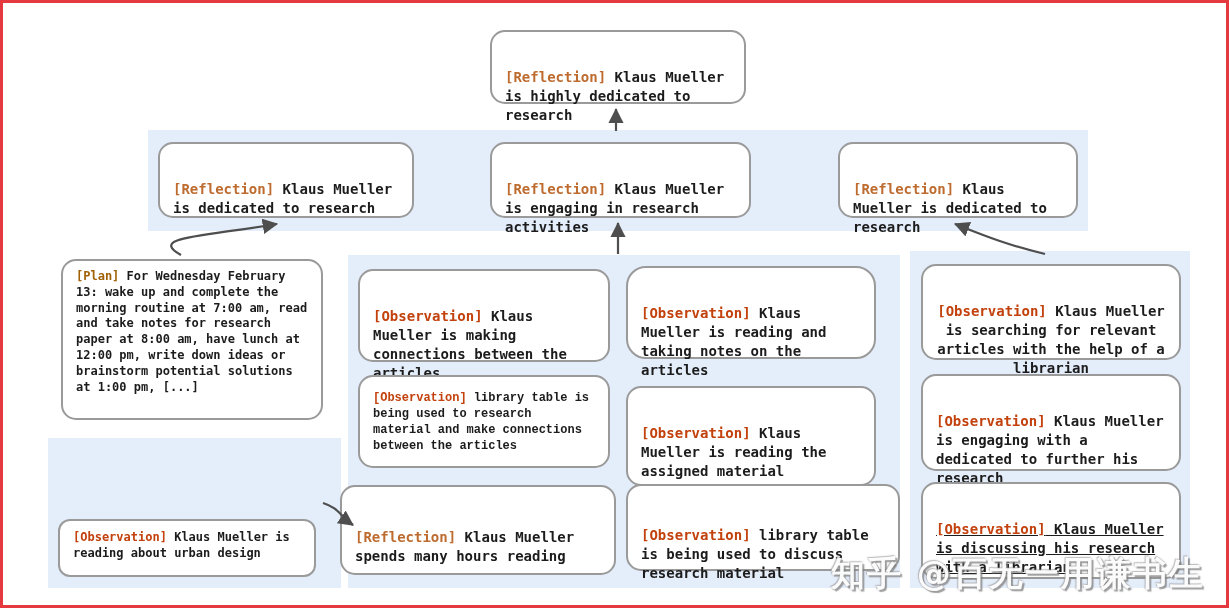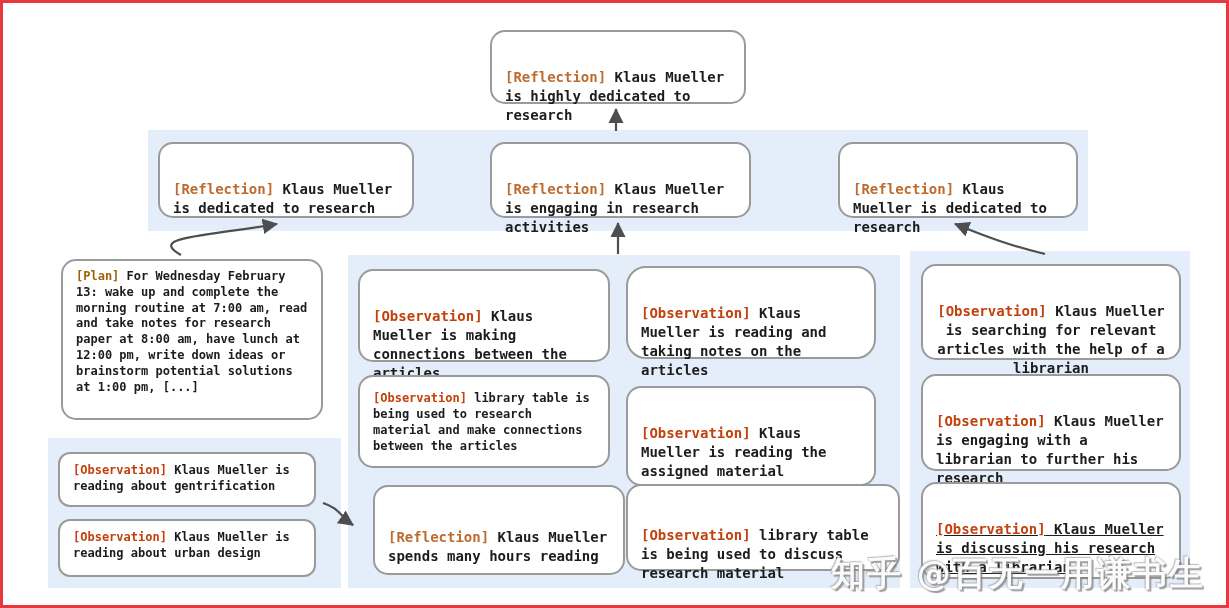--- a/index.html
+++ b/index.html
@@ -72,52 +72,49 @@
     <p><span class="tag-reflection">[Reflection]</span> <span>Klaus Mueller is engaging in research activities</span></p>
   </div>
   <div class="node txt-lg" style="left:835px;top:139px;width:240px;height:76px;">
     <p><span class="tag-reflection">[Reflection]</span> <span>Klaus Mueller is dedicated to research</span></p>
   </div>
 
   <div class="node txt-plan" style="left:58px;top:256px;width:262px;height:161px;">
     <p><span class="tag-plan">[Plan]</span> <span>For Wednesday February 13: wake up and complete the morning routine at 7:00 am, read and take notes for research paper at 8:00 am, have lunch at 12:00 pm, write down ideas or brainstorm potential solutions at 1:00 pm, [...]</span></p>
   </div>
 
-  <div class="node txt-sm" style="left:55px;top:449px;width:258px;height:55px;border-radius:12px;">
-    <p><span class="tag-observation">[Observation]</span> <span>Klaus Mueller is reading about gentrification</span></p>
-  </div>
   <div class="node txt-sm" style="left:55px;top:516px;width:258px;height:58px;border-radius:12px;">
     <p><span class="tag-observation">[Observation]</span> <span>Klaus Mueller is reading about urban design</span></p>
   </div>
 
   <div class="node txt-lg" style="left:355px;top:266px;width:252px;height:93px;">
     <p><span class="tag-observation">[Observation]</span> <span>Klaus Mueller is making connections between the articles</span></p>
   </div>
-  <div class="node txt-sm" style="left:355px;top:372px;width:252px;height:93px;padding-top:13px;">
+  <div class="node txt-sm" style="left:355px;top:372px;width:252px;height:93px;padding-top:13px;font-family:Liberation Mono, monospace;">
     <p><span class="tag-observation">[Observation]</span> <span>library table is being used to research material and make connections between the articles</span></p>
   </div>
-  <div class="node txt-lg" style="left:370px;top:482px;width:252px;height:90px;padding-top:13px;">
+  <div class="node txt-lg" style="left:337px;top:482px;width:276px;height:90px;padding-top:13px;">
     <p><span class="tag-reflection">[Reflection]</span> <span>Klaus Mueller spends many hours reading</span></p>
   </div>
 
   <div class="node txt-lg" style="left:623px;top:263px;width:250px;height:93px;border-radius:20px;">
     <p><span class="tag-observation">[Observation]</span> <span>Klaus Mueller is reading and taking notes on the articles</span></p>
   </div>
   <div class="node txt-lg" style="left:623px;top:383px;width:250px;height:100px;">
     <p><span class="tag-observation">[Observation]</span> <span>Klaus Mueller is reading the assigned material</span></p>
   </div>
   <div class="node txt-lg" style="left:623px;top:481px;width:274px;height:87px;padding-top:12px;">
     <p><span class="tag-observation">[Observation]</span> <span>library table is being used to discuss research material</span></p>
   </div>
 
   <div class="node txt-lg" style="left:918px;top:261px;width:260px;height:96px;text-align:center;">
     <p><span class="tag-observation">[Observation]</span> <span>Klaus Mueller is searching for relevant articles with the help of a librarian</span></p>
   </div>
   <div class="node txt-lg" style="left:918px;top:371px;width:260px;height:97px;">
-    <p><span class="tag-observation">[Observation]</span> <span>Klaus Mueller is engaging with a librarian to further his research</span></p>
+    <p><span class="tag-observation">[Observation]</span> <span>Klaus Mueller is engaging with a dedicated to further his research</span></p>
   </div>
   <div class="node txt-lg" style="left:918px;top:479px;width:260px;height:97px;text-decoration:underline;">
     <p><span class="tag-observation">[Observation]</span> <span>Klaus Mueller is discussing his research with a librarian</span></p>
   </div>
 
   <svg class="arrows" viewBox="0 0 1229 608">
     <defs>
       <marker id="ah" markerWidth="9" markerHeight="8" refX="6.5" refY="3.5" orient="auto">
         <path d="M0,0 L7,3.5 L0,7 z" fill="#4e4e4e"></path>
       </marker>

